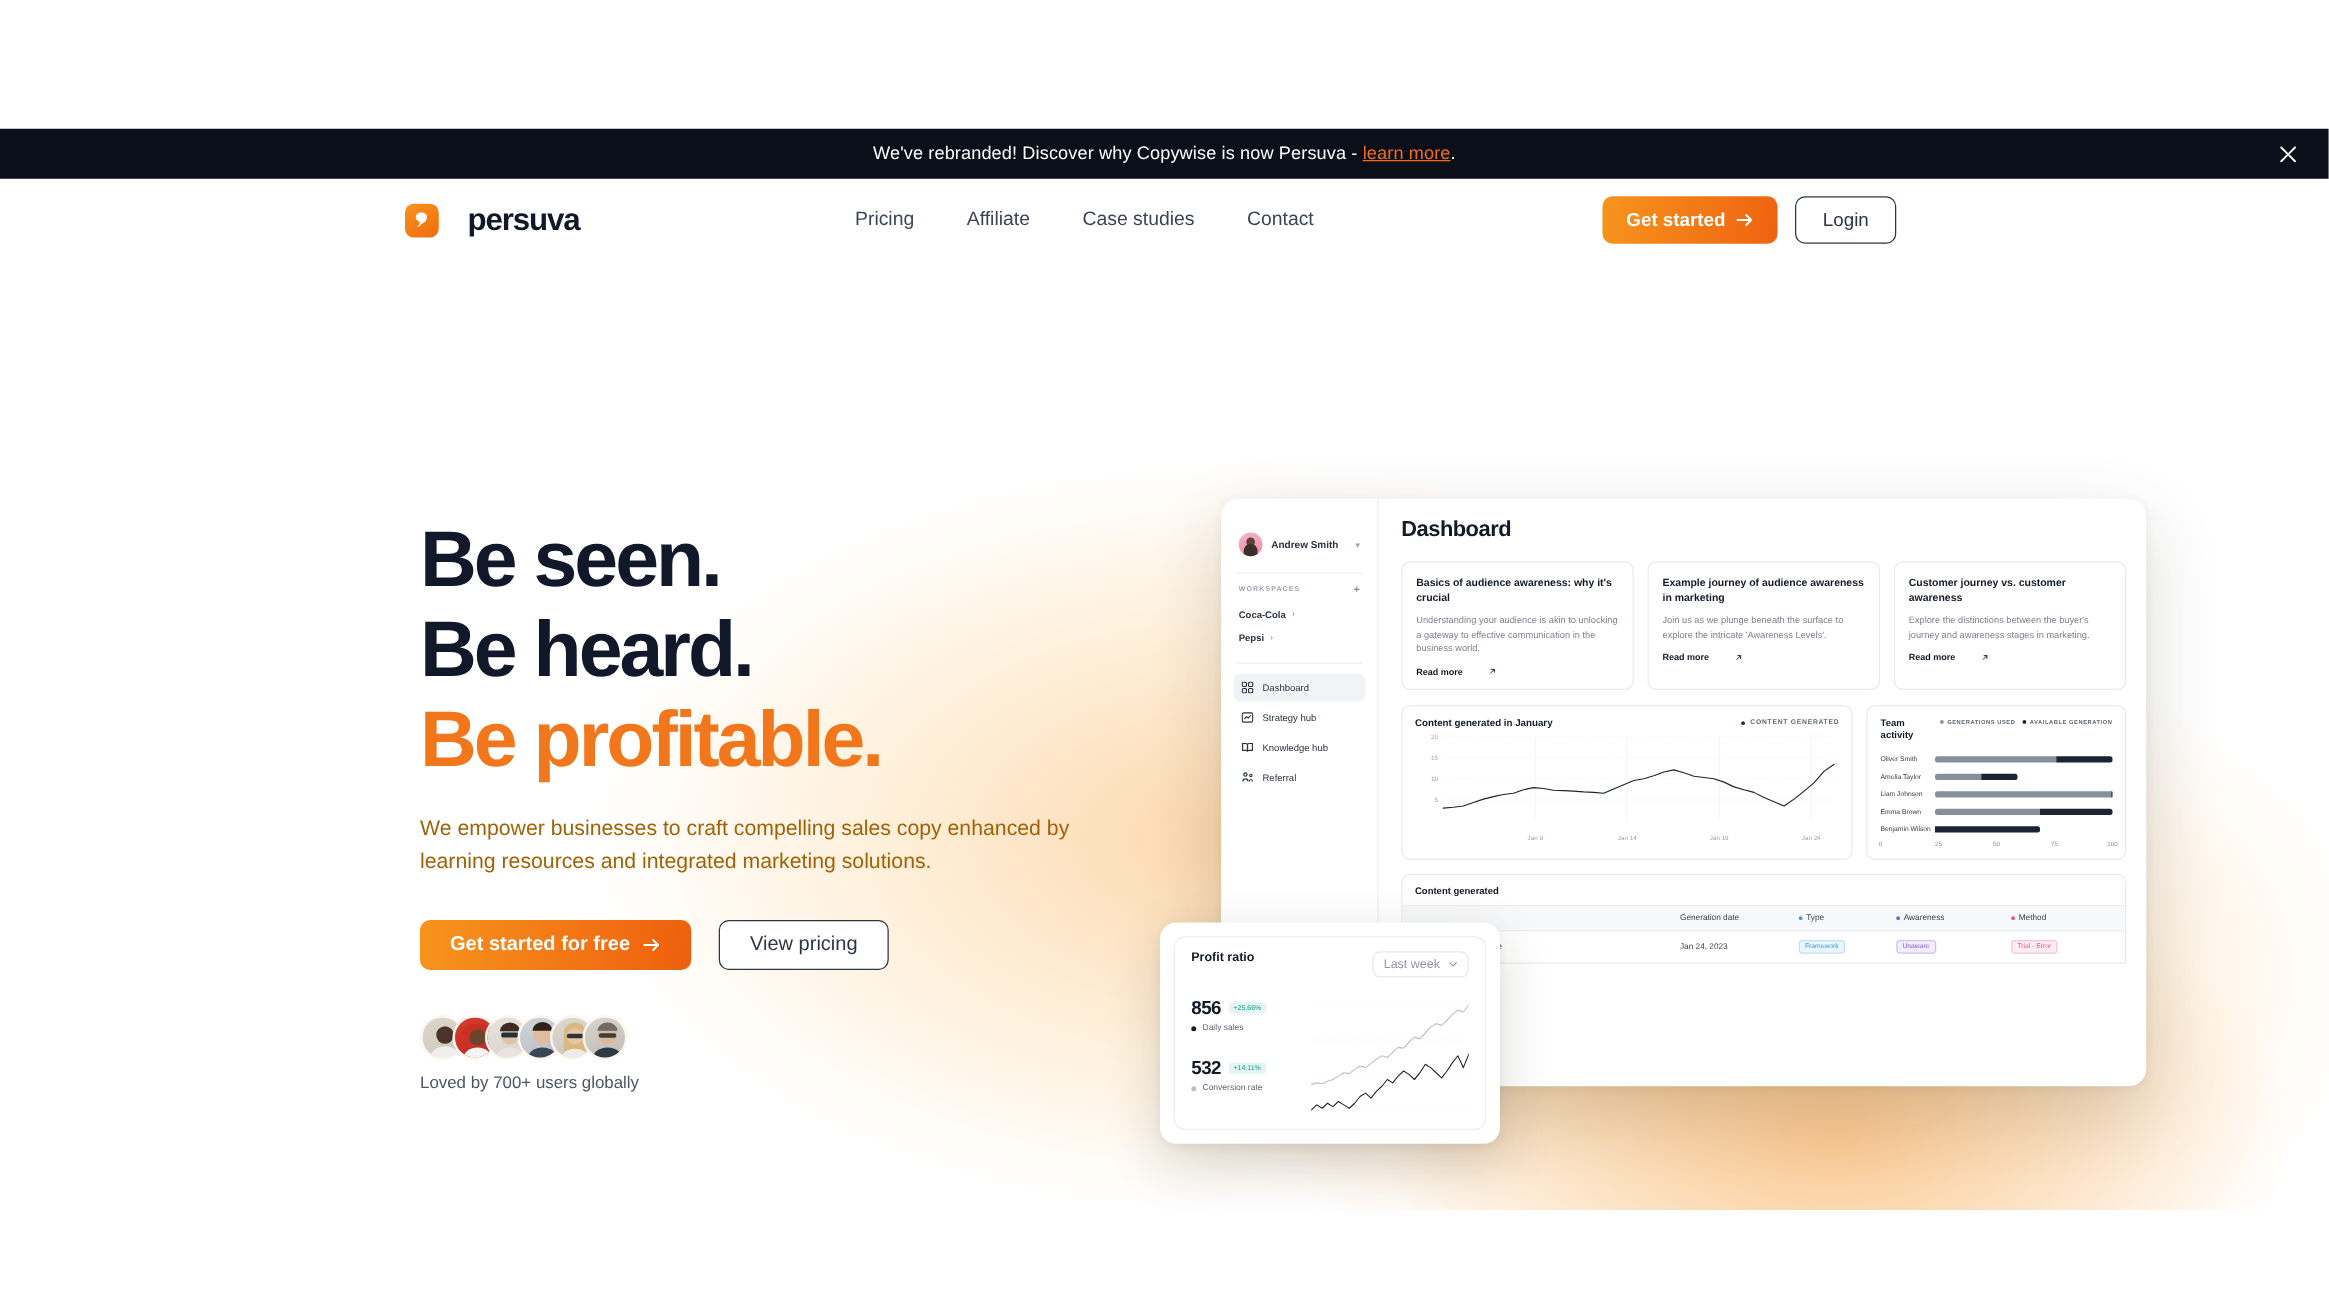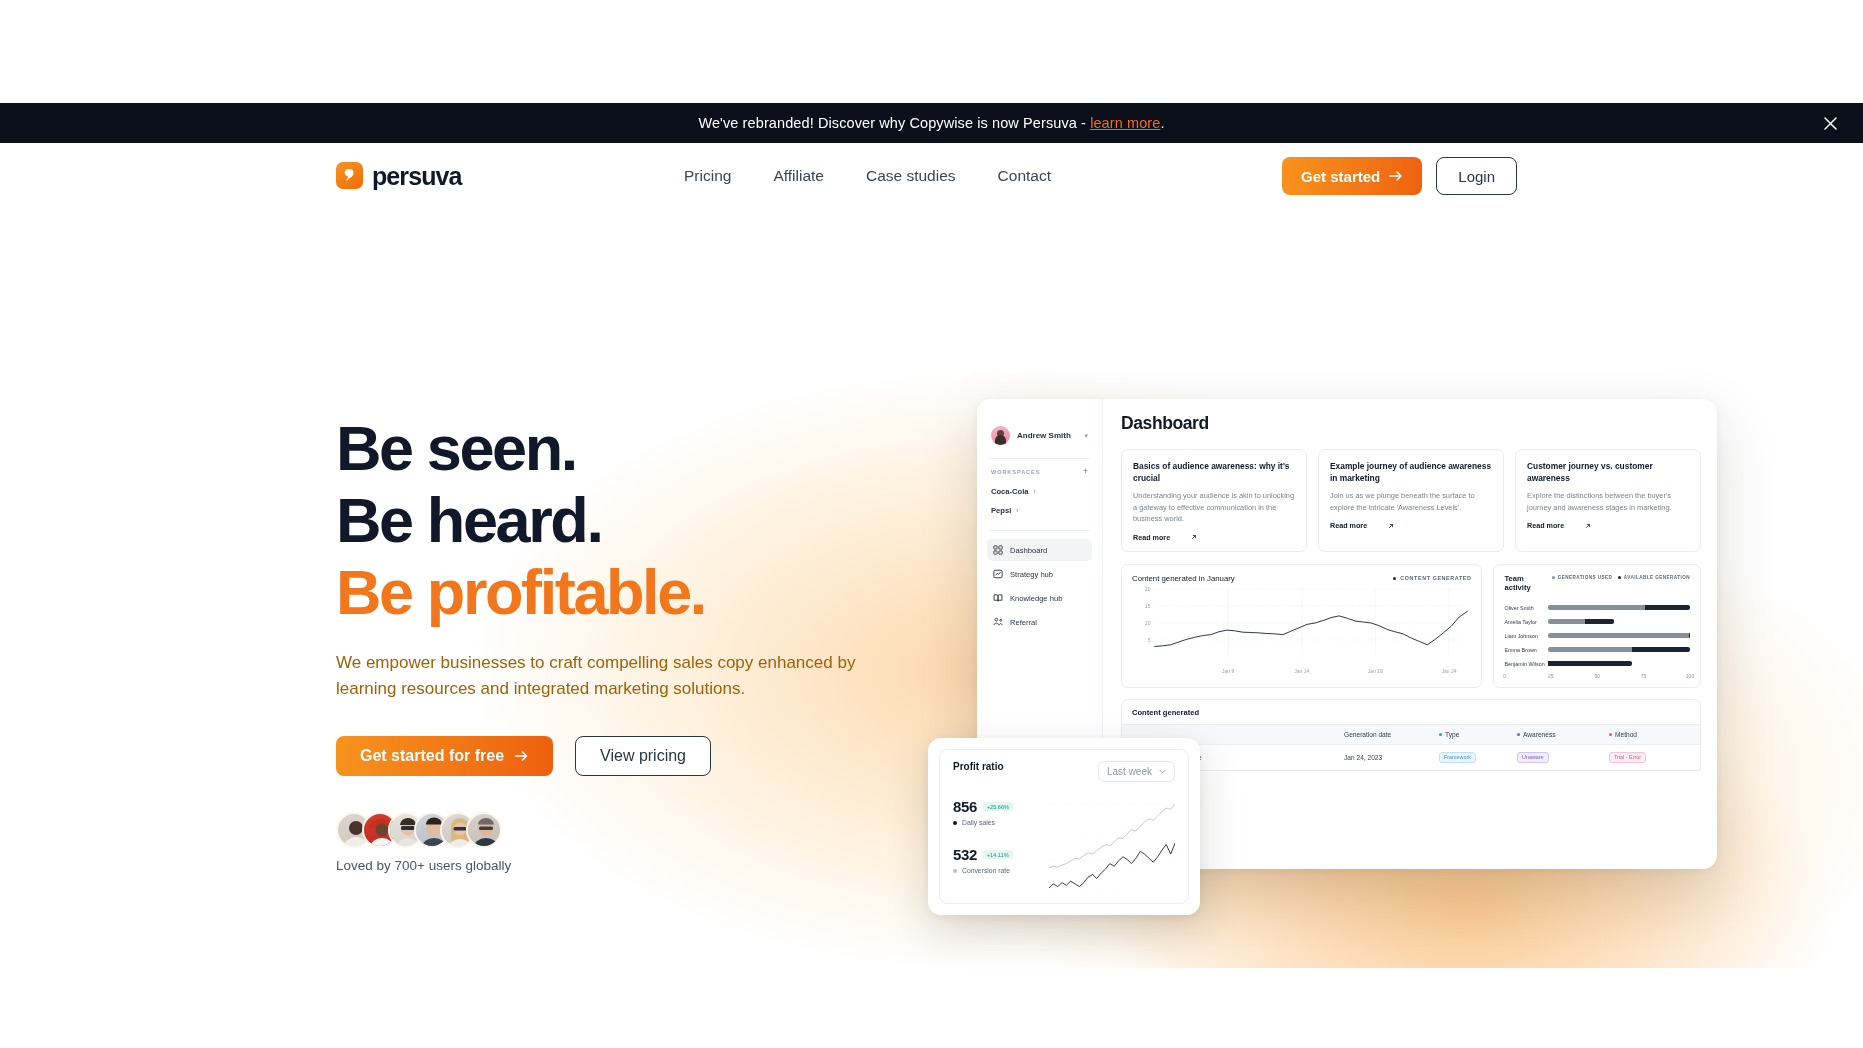--- a/index.html
+++ b/index.html
@@ -24,21 +24,21 @@
     position: absolute; right: 22px; top: 50%; transform: translateY(-50%);
     width: 22px; height: 22px; display: flex; align-items: center; justify-content: center;
     color: #fff; cursor: pointer;
   }
 
   
   .header {
     position: absolute; top: 143px; left: 0; width: 1863px; height: 66px;
     display: flex; align-items: center;
   }
-  .logo { position: absolute; left: 336px; display: flex; align-items: flex-start; gap: 9px; cursor: pointer; }
+  .logo { position: absolute; left: 324px; display: flex; align-items: center; gap: 23px; cursor: pointer; }
   .logo-mark {
     width: 27px; height: 27px; border-radius: 7px;
     background: linear-gradient(145deg,#f7941d 0%,#ef6c0c 100%);
     display: flex; align-items: center; justify-content: center;
   }
   .logo-text { font-size: 25px; font-weight: bold; letter-spacing: -0.9px; color: #10182a; }
 
   .nav { position: absolute; left: 684px; display: flex; gap: 42px; align-items: center; }
   .nav a {
     font-size: 15.5px; color: #3c4557; text-decoration: none; cursor: pointer; white-space: nowrap;
@@ -147,21 +147,21 @@
   .ic-title { font-size: 8.4px; font-weight: bold; line-height: 12px; color: #121a28; }
   .ic-body { font-size: 7.4px; line-height: 11.5px; color: #7b838f; margin-top: 6px; }
   .ic-more { font-size: 7.2px; font-weight: bold; color: #121a28; margin-top: 8px; display: flex; align-items: center; gap: 21px;}
 
   .panel-row { display: flex; gap: 11px; margin-top: 12px; }
   .chart-panel {
     flex: 1.83; border: 1px solid #e9ebee; border-radius: 7px; padding: 9px 10px 4px; min-width: 0;
     background: #fff;
   }
   .cp-head { display: flex; align-items: center; }
-  .cp-title { font-size: 7.8px; font-weight: normal; color: #121a28; }
+  .cp-title { font-size: 7.8px; font-weight: bold; color: #121a28; }
   .cp-legend { margin-left: auto; display: flex; align-items: center; gap: 4px; font-size: 5.4px; letter-spacing: .6px; color: #5f6875; font-weight: 600;}
   .dot { width: 3px; height: 3px; border-radius: 50%; background: #222b38; display: inline-block; }
 
   .team-panel {
     flex: 1; border: 1px solid #e9ebee; border-radius: 7px; padding: 9px 10px 4px; min-width: 0;
     background: #fff;
   }
   .tp-head { display: flex; align-items: flex-start; }
   .tp-title { font-size: 7.6px; font-weight: bold; line-height: 9.5px; color: #121a28; }
   .tp-legend { margin-left: auto; display: flex; gap: 6px; font-size: 4.6px; letter-spacing: .45px; color: #5f6875; font-weight: 600; white-space: nowrap; padding-top: 1px;}

